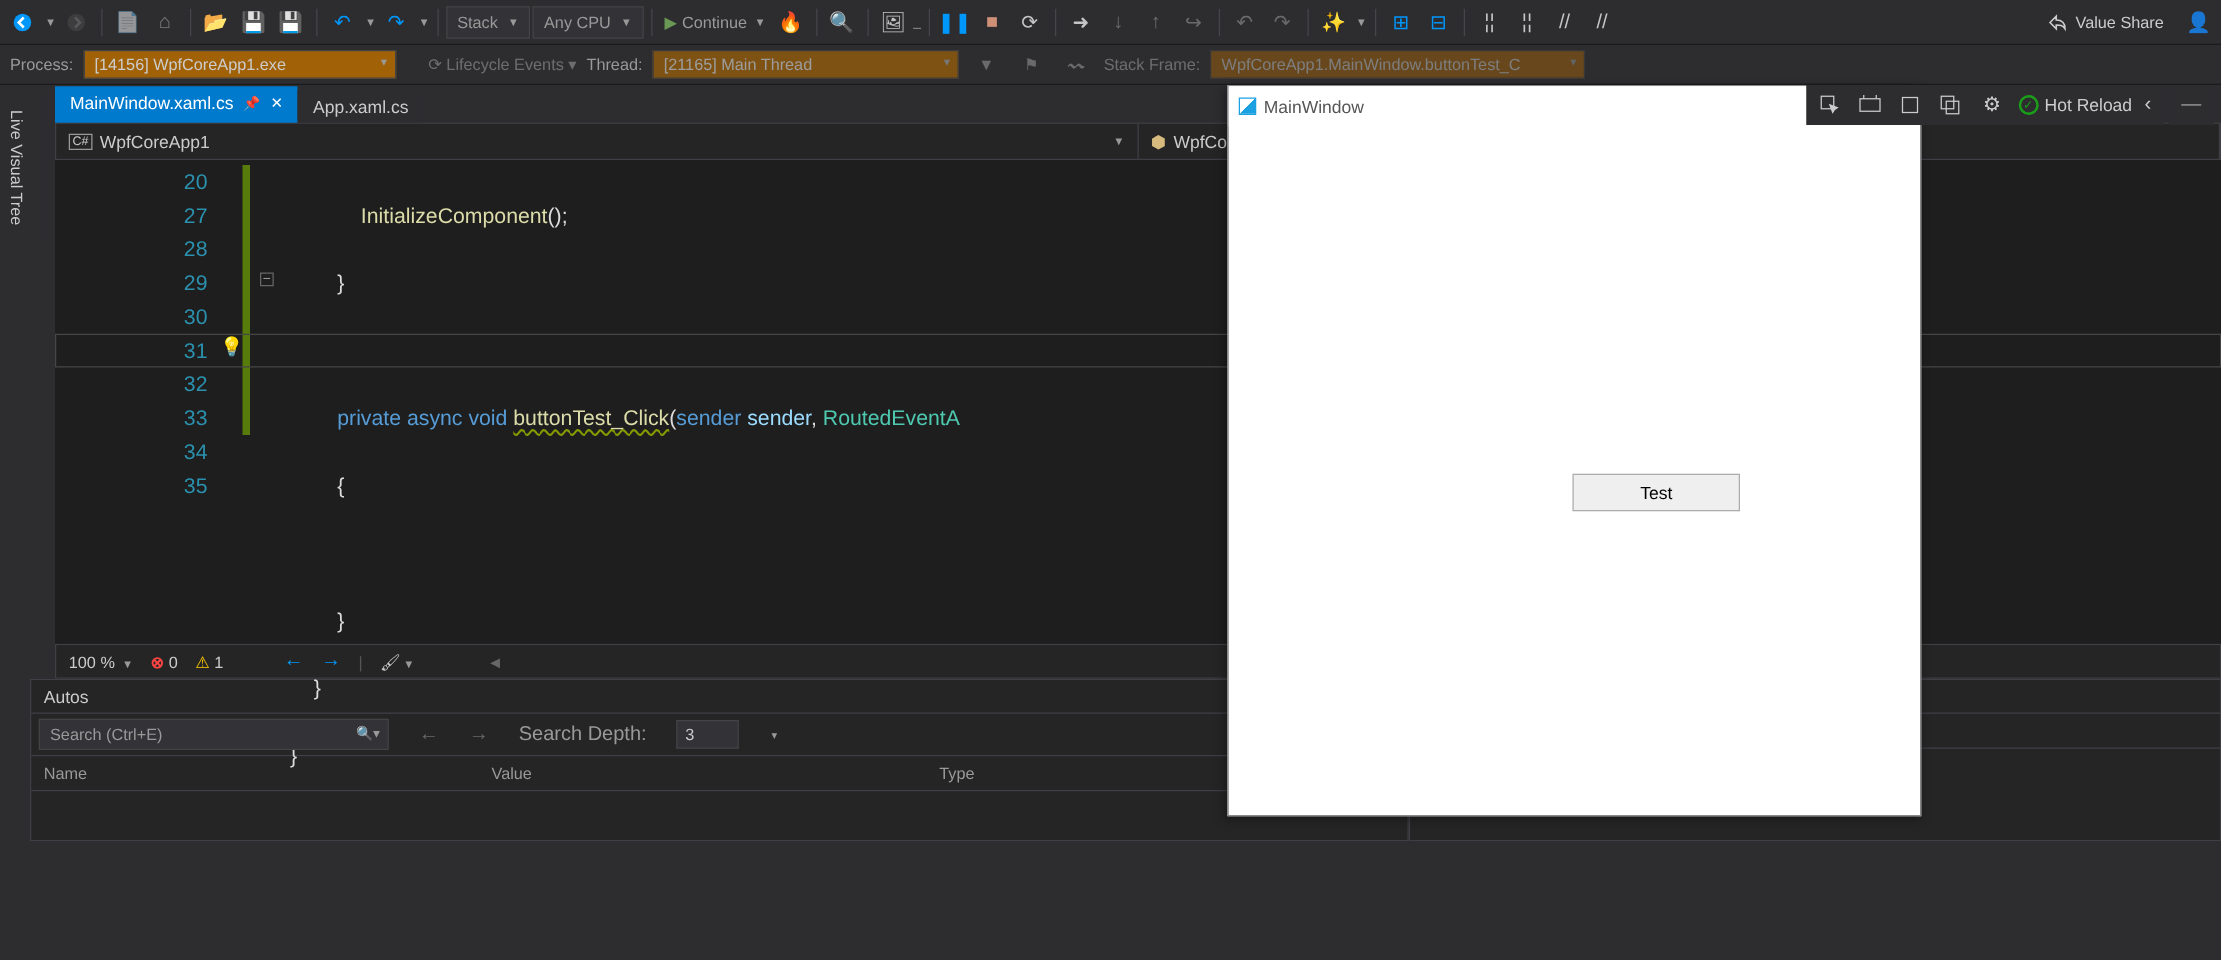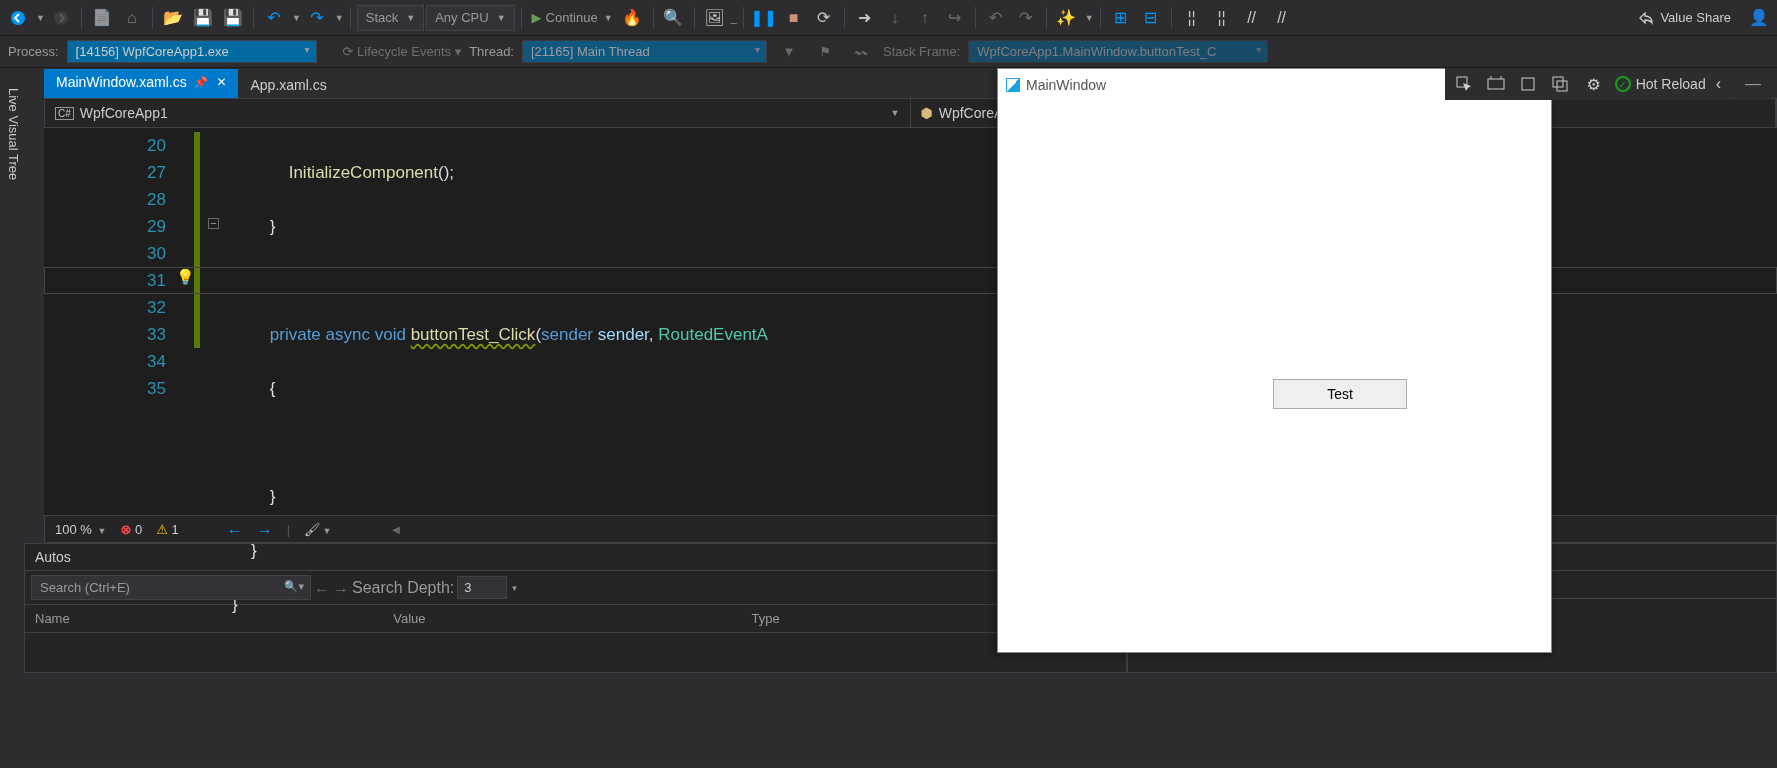--- a/index.html
+++ b/index.html
@@ -5,21 +5,21 @@
 * { margin:0; padding:0; box-sizing:border-box; font-family:"Segoe UI",Arial,sans-serif; }
 body { background:#2d2d30; color:#ccc; width:1777px; height:768px; overflow:hidden; position:relative; }
 .toolbar { height:36px; background:#2d2d30; display:flex; align-items:center; padding:0 4px; gap:2px; border-bottom:1px solid #1b1b1c; }
 .tb-btn { width:28px; height:28px; display:flex; align-items:center; justify-content:center; color:#c5c5c5; cursor:pointer; }
 .tb-sep { width:1px; height:22px; background:#46464a; margin:0 4px; }
 .tb-drop { display:flex; align-items:center; height:26px; background:#333337; border:1px solid #434346; padding:0 8px; color:#999; font-size:13px; gap:6px; }
 .tb-text { color:#999; font-size:13px; padding:0 4px; display:flex; align-items:center; gap:4px; }
 .tb-live { margin-left:auto; display:flex; align-items:center; gap:6px; padding:0 12px; color:#ccc; font-size:13px; }
 .debugbar { height:32px; background:#2d2d30; display:flex; align-items:center; padding:0 8px; gap:8px; border-bottom:1px solid #1b1b1c; font-size:13px; }
 .db-label { color:#999;text-align:right; }
-.db-drop { background:#0369a1; border:1px solid #434346; padding:3px 24px 3px 8px; color:#ccc; position:relative; }
+.db-drop { background:#a16207; border:1px solid #434346; padding:3px 24px 3px 8px; color:#ccc; position:relative; }
 .db-drop::after { content:"▾"; position:absolute; right:6px; color:#999; font-size:10px; }
 .sidebar-tab { position:absolute; left:0; top:76px; width:34px; background:#2d2d30; padding:8px 2px; }
 .sidebar-text { writing-mode:vertical-rl; color:#ccc; font-size:13px; padding:4px; cursor:pointer; }
 .tabs { display:flex; background:#2d2d30; margin-left:44px; height:30px; align-items:flex-end; }
 .tab { padding:5px 12px; font-size:14px; color:#ccc; background:#2d2d30; cursor:pointer; display:flex; align-items:center; gap:8px; }
 .tab.active { background:#007acc; color:#fff; border-bottom:3px solid #007acc; }
 .tab-close { font-size:12px; }
 .navbar { display:flex; background:#252526; margin-left:44px; height:30px; border:1px solid #3f3f46; }
 .nav-seg { flex:1; padding:5px 10px; color:#ccc; font-size:14px; display:flex; align-items:center; gap:6px; border-right:1px solid #3f3f46; }
 .cs-badge { font-size:10px; border:1px solid #999; padding:0 2px; color:#ccc; }
@@ -38,28 +38,28 @@
 .cursor-line { position:absolute; left:0; top:139px; right:0; height:27px; border:1px solid #464646; pointer-events:none; }
 .statusbar { margin-left:44px; height:28px; background:#252526; border:1px solid #3f3f46; display:flex; align-items:center; gap:14px; padding:0 10px; font-size:13px; color:#ccc; }
 .err-ico { color:#f44; font-weight:bold; }
 .warn-ico { color:#ffcc00; }
 .arrow { color:#0097fb; font-size:16px; }
 .panels { display:flex; margin-left:24px; height:130px; }
 .panel { flex:1; background:#252526; border:1px solid #3f3f46; display:flex; flex-direction:column; }
 .panel.autos { flex:1.7; }
 .panel-hdr { padding:5px 10px; font-size:14px; color:#ccc; display:flex; align-items:center; border-bottom:1px solid #3f3f46; }
 .panel-ctrls { margin-left:auto; display:flex; gap:8px; color:#999; font-size:12px; }
-.search-row { display:flex; align-items:center; padding:4px 6px; gap:3px; border-bottom:1px solid #3f3f46; }
+.search-row { display:flex; align-items:center; padding:4px 6px; gap:24px; border-bottom:1px solid #3f3f46; }
 .search-box { flex:0 0 280px; background:#333337; border:1px solid #434346; padding:4px 24px 4px 8px; color:#999; font-size:13px; position:relative; }
 .search-box::after { content:"🔍▾"; position:absolute; right:6px; font-size:11px; }
 .depth-box { width:50px; background:#333337; border:1px solid #434346; padding:3px 6px; color:#ccc; font-size:13px; }
 .cols { display:flex; padding:6px 10px; font-size:13px; color:#999; border-bottom:1px solid #3f3f46; }
 .col { flex:1; }
 
-.appwin { position:absolute; right:225px; top:68px; width:555px; height:585px; background:#fff; border:1px solid #888; box-shadow:-2px 2px 8px rgba(0,0,0,.4); }
+.appwin { position:absolute; right:240px; top:68px; width:555px; height:585px; background:#fff; border:1px solid #888; box-shadow:-2px 2px 8px rgba(0,0,0,.4); }
 .appwin-title { height:32px; display:flex; align-items:center; padding:0 8px; gap:6px; color:#555; font-size:14px; background:#fff; }
 .appwin-ico { width:14px; height:14px; border:1px solid #1ba1e2; background:linear-gradient(135deg,#fff 50%,#1ba1e2 50%); }
 .appwin-body { position:relative; height:calc(100% - 32px); }
 .test-btn { position:absolute; left:275px; top:278px; width:134px; height:30px; background:#efefef; border:1px solid #adadad; font-size:14px; color:#000; }
 
 .hot-toolbar { position:absolute; right:46px; top:68px; height:32px; background:#2d2d30; display:flex; align-items:center; gap:10px; padding:0 10px; z-index:10; }
 .hot-ico { color:#ccc; width:22px; text-align:center; }
 .hot-btn { display:flex; align-items:center; gap:5px; color:#ccc; font-size:14px; }
 .hot-check { width:16px; height:16px; border-radius:50%; border:2px solid #1a9e1a; color:#1a9e1a; font-size:10px; display:flex; align-items:center; justify-content:center; }
 .caret { font-size:9px; color:#999; margin-left:2px; }

